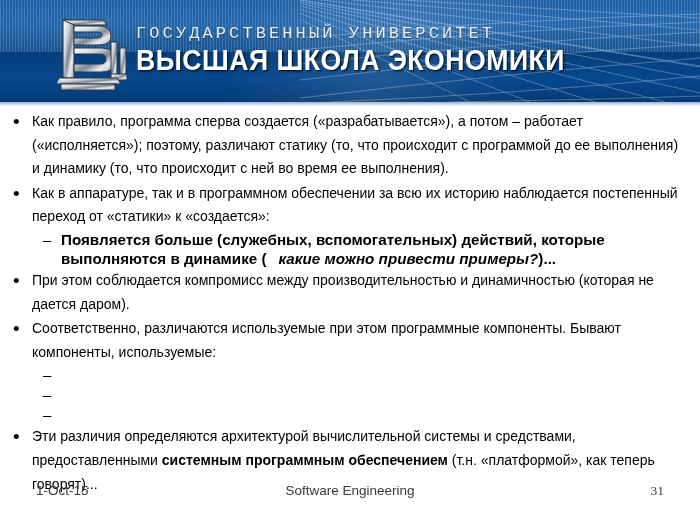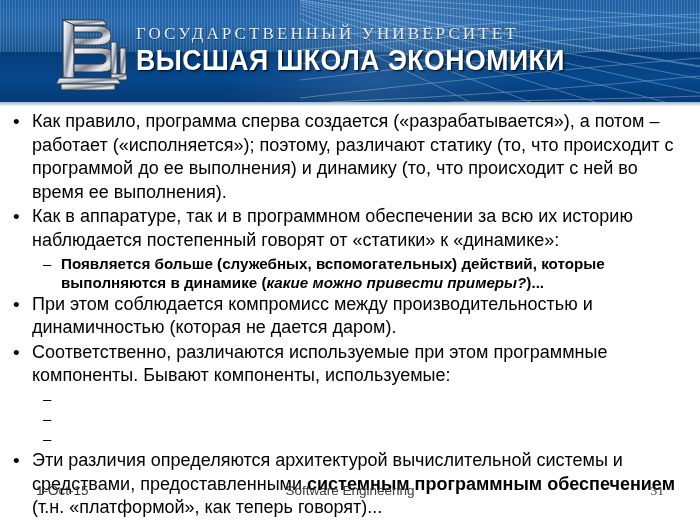--- a/index.html
+++ b/index.html
@@ -83,21 +83,21 @@
     width: 76px; height: 82px;
   }
   .logo-mark svg { display: block; }
 
   .logo-text {
     position: absolute;
     left: 136px; top: 24px;
     width: 420px;
   }
   .logo-line1 {
-    font-family: Liberation Serif, serif;
+    font-family: Liberation Mono, monospace;
     font-size: 17px;
     letter-spacing: 3.1px;
     color: #e9eef4;
     line-height: 20px;
     white-space: nowrap;
     text-shadow: 0 1px 1px rgba(0,0,0,0.45);
   }
   .logo-line2 {
     font-family: "Liberation Sans", sans-serif;
     font-weight: bold;
@@ -131,21 +131,21 @@
     flex: 0 0 22px;
     font-size: 19px;
     line-height: 24px;
     color: #000;
     text-align: left;
     padding-left: 3px;
     box-sizing: border-box;
   }
   .lvl1 .bulletText {
     flex: 1 1 auto;
-    font-size: 18px;
+    font-size: 14px;
     line-height: 23.6px;
     color: #000;
     max-width: 652px;
     padding-right: 8px;
   }
   .lvl2 {
     padding-left: 43px;
     margin-bottom: 0px;
   }
   .lvl2 .marker {
@@ -159,21 +159,21 @@
   .lvl2 .bulletText {
     flex: 1 1 auto;
     font-size: 15.2px;
     line-height: 19.5px;
     font-weight: bold;
     color: #000;
     max-width: 600px;
     padding-right: 8px;
   }
   .bulletText b { font-weight: bold; }
-  .bulletText i { font-style: italic; }
+  .bulletText i { font-style: italic; margin-left: 12px; }
 
   
   .footer {
     position: absolute;
     left: 0; top: 483px;
     width: 700px;
     height: 22px;
     font-size: 13.5px;
     color: #3a3a3a;
   }
@@ -270,21 +270,21 @@
 </div>
 <div class="banner-underline"></div>
 
 <div class="content" id="content-root">
     <div class="bullet-row lvl1">
       <div class="marker">•</div>
       <div class="bulletText">Как правило, программа сперва создается («разрабатывается»), а потом – работает («исполняется»); поэтому, различают статику (то, что происходит с программой до ее выполнения) и динамику (то, что происходит с ней во время ее выполнения).</div>
     </div>
     <div class="bullet-row lvl1">
       <div class="marker">•</div>
-      <div class="bulletText">Как в аппаратуре, так и в программном обеспечении за всю их историю наблюдается постепенный говорят от «статики» к «динамике»:</div>
+      <div class="bulletText">Как в аппаратуре, так и в программном обеспечении за всю их историю наблюдается постепенный переход от «статики» к «создается»:</div>
     </div>
     <div class="bullet-row lvl2">
       <div class="marker">–</div>
       <div class="bulletText">Появляется больше (служебных, вспомогательных) действий, которые выполняются в динамике (<i>какие можно привести примеры?</i>)...</div>
     </div>
     <div class="bullet-row lvl1">
       <div class="marker">•</div>
       <div class="bulletText">При этом соблюдается компромисс между производительностью и динамичностью (которая не дается даром).</div>
     </div>
     <div class="bullet-row lvl1">

